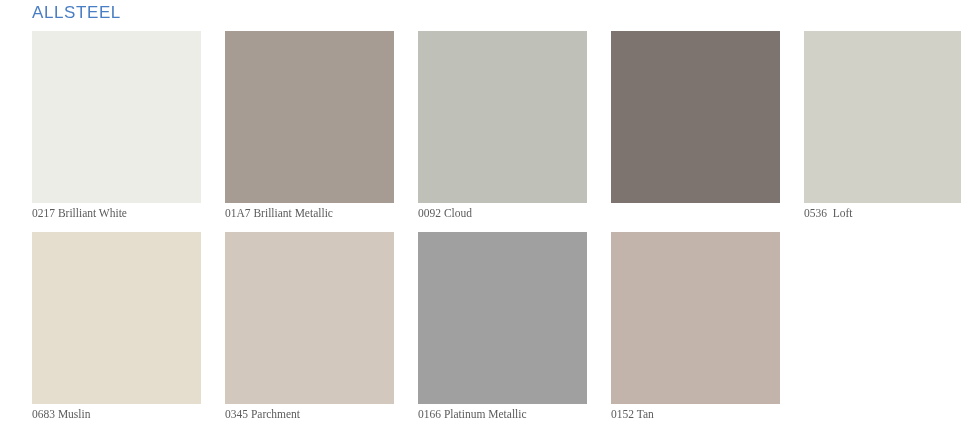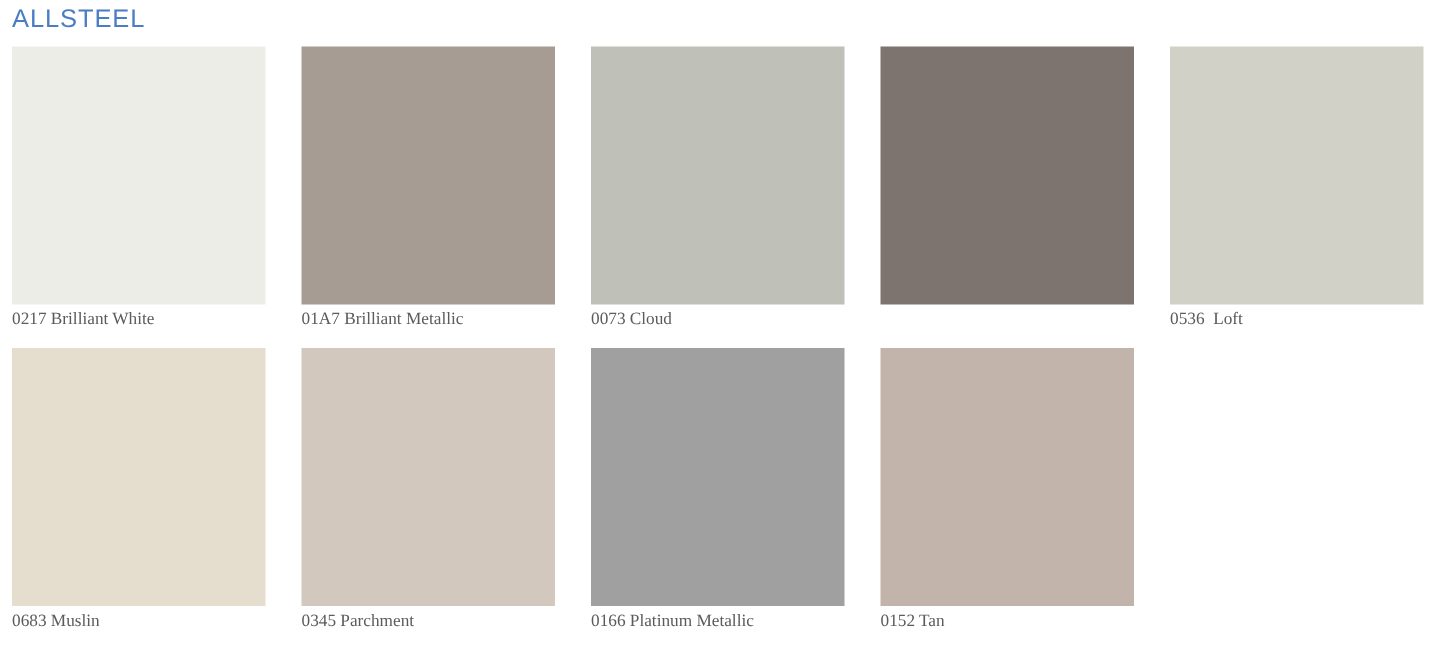--- a/index.html
+++ b/index.html
@@ -11,20 +11,21 @@
     width: 961px;
     height: 440px;
     font-family: "Liberation Sans", sans-serif;
     overflow: hidden;
   }
   .page {
     position: relative;
     width: 822px;
     height: 440px;
     box-sizing: border-box;
+    margin-left: 24px;
   }
   .brand-title {
     position: absolute;
     left: 8px;
     top: 2px;
     font-size: 17px;
     letter-spacing: 0.6px;
     color: #4a7ec4;
     font-family: "Liberation Sans", sans-serif;
     line-height: 22px;
@@ -73,21 +74,21 @@
       <div class="swatch-cell">
         <div class="swatch-chip" style="background: rgb(237, 237, 232);"></div>
         <div class="swatch-label" style="color: rgb(91, 91, 91);">0217 Brilliant White</div>
       </div>
       <div class="swatch-cell">
         <div class="swatch-chip" style="background: rgb(167, 156, 147);"></div>
         <div class="swatch-label" style="color: rgb(91, 91, 91);">01A7 Brilliant Metallic</div>
       </div>
       <div class="swatch-cell">
         <div class="swatch-chip" style="background: rgb(191, 192, 184);"></div>
-        <div class="swatch-label" style="color: rgb(91, 91, 91);">0073 Cloud</div>
+        <div class="swatch-label" style="color: rgb(91, 91, 91);">0092 Cloud</div>
       </div>
       <div class="swatch-cell">
         <div class="swatch-chip" style="background: rgb(125, 116, 112);"></div>
       </div>
       <div class="swatch-cell">
         <div class="swatch-chip" style="background: rgb(209, 209, 200);"></div>
         <div class="swatch-label" style="color: rgb(91, 91, 91);">0536  Loft</div>
       </div>
       <div class="swatch-cell">
         <div class="swatch-chip" style="background: rgb(229, 222, 207);"></div>

